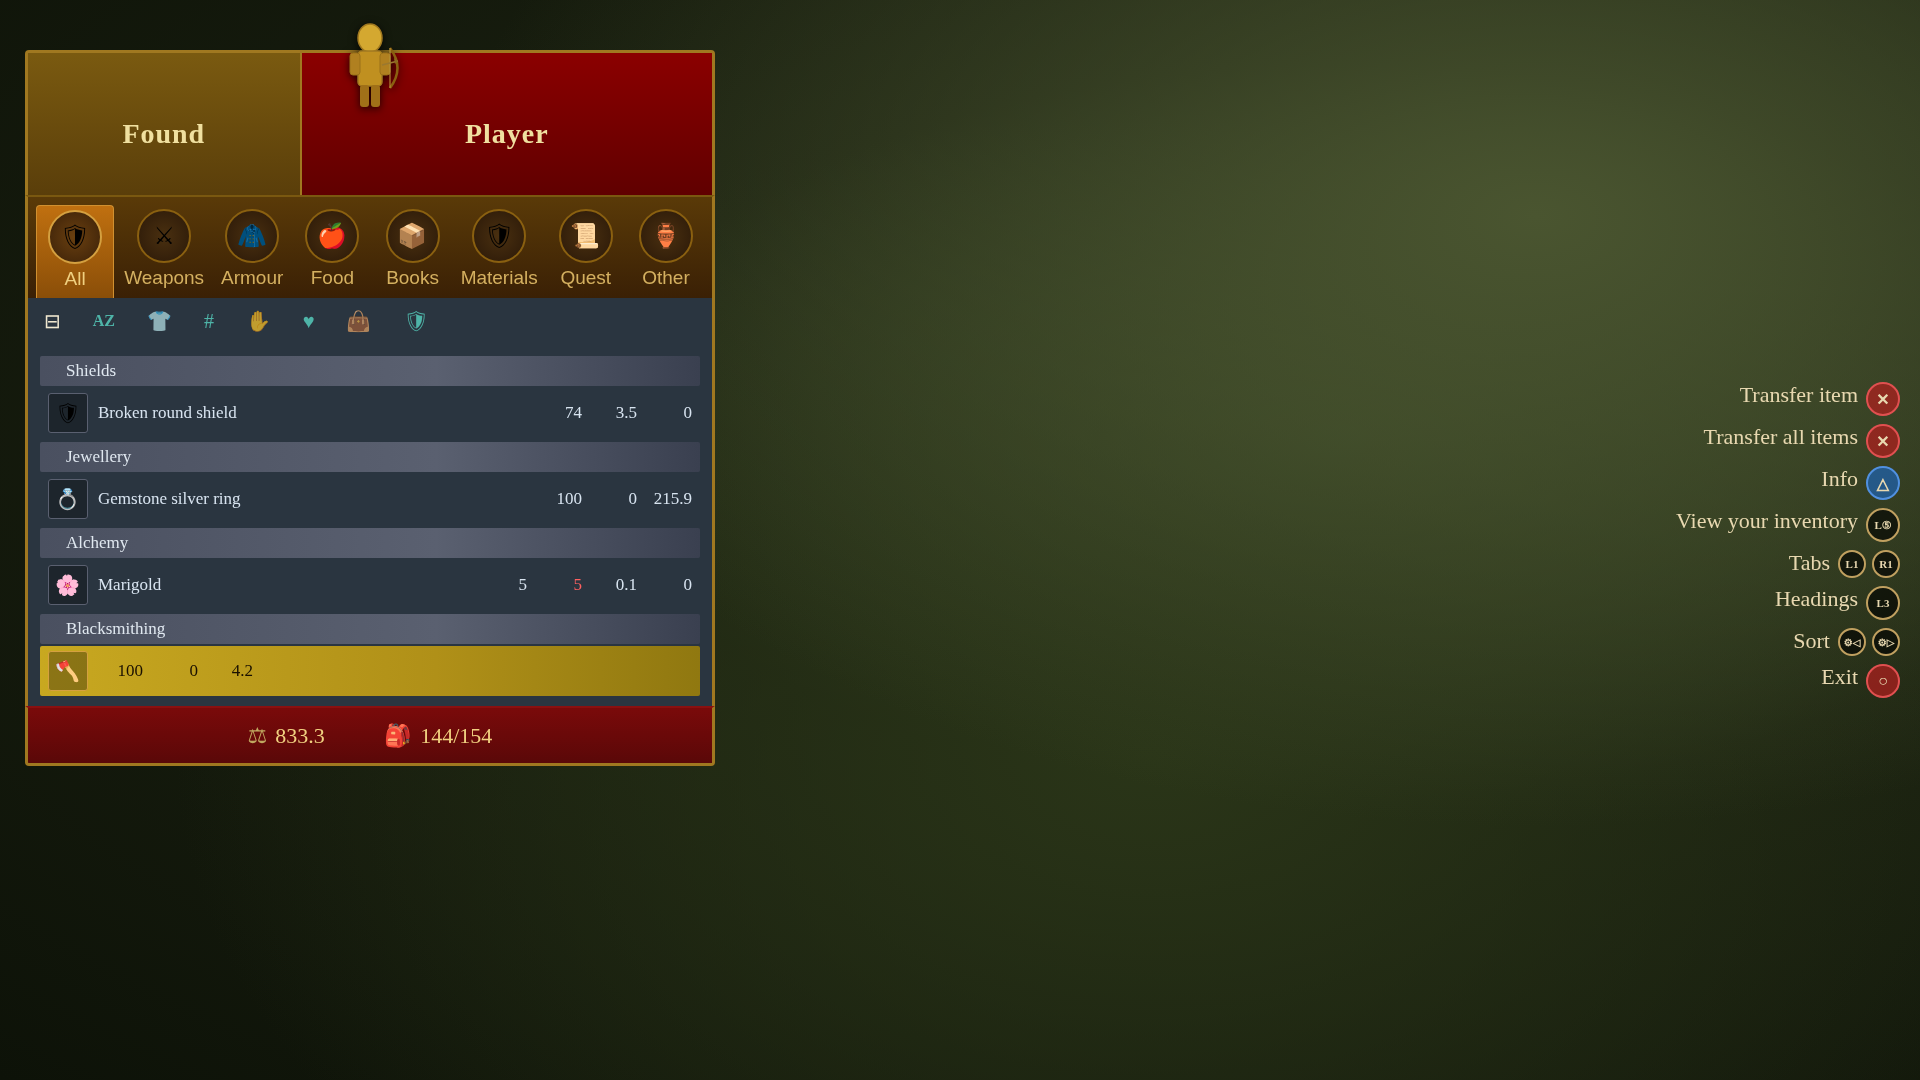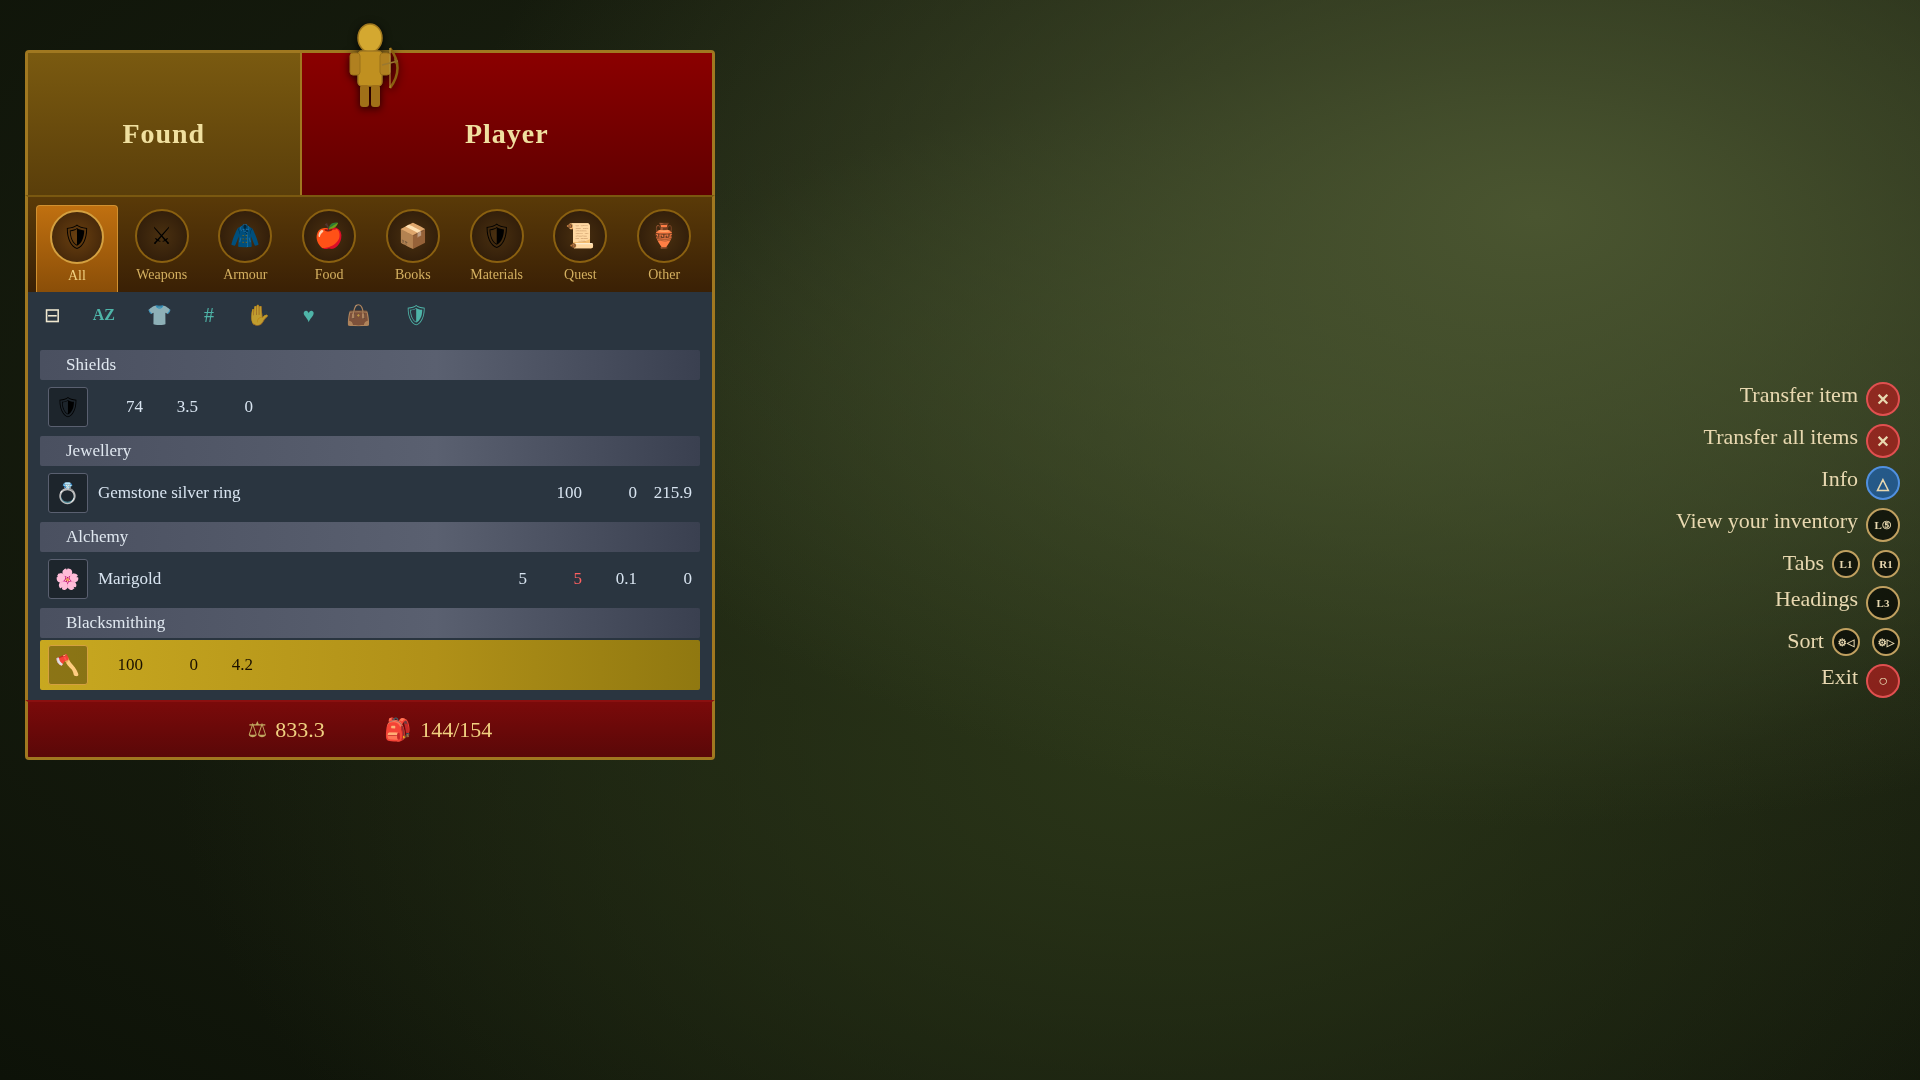--- a/index.html
+++ b/index.html
@@ -61,21 +61,21 @@
       justify-content: center;
       font-size: 16px;
       font-weight: bold;
     }
     .hint-btn.circle { background: rgba(180,30,30,0.7); border-color: #e05050; }
     .hint-btn.triangle { background: rgba(30,100,180,0.7); border-color: #5090e0; }
     .hint-btn.l1 { font-size: 12px; }
     .hint-btn.r1 { font-size: 12px; }
     .hint-btn-pair {
       display: flex;
-      gap: 12px;
+      gap: 6px;
     }
     .hint-btn.small { width: 28px; height: 28px; font-size: 11px; }
 
     
     .inventory-panel {
       position: absolute;
       left: 25px;
       top: 50px;
       width: 690px;
       background: transparent;
@@ -168,22 +168,22 @@
       position: relative;
       overflow: hidden;
     }
     .cat-tab.active .cat-icon {
       border-color: #d4a040;
       background: radial-gradient(circle, #6a4010 0%, #3a2008 100%);
     }
 
     .cat-label {
       color: #d4b060;
-      font-size: 14px;
-      font-family: Liberation Serif, serif;
+      font-size: 19px;
+      font-family: Liberation Sans, sans-serif;
     }
     .cat-tab.active .cat-label { color: #f0d080; }
 
     
     .sort-tabs {
       background: #2a3540;
       border: 3px solid #a07820;
       border-top: none;
       border-bottom: none;
       display: flex;
@@ -417,20 +417,21 @@
     <div class="sort-tab">✋</div>
     <div class="sort-tab">♥</div>
     <div class="sort-tab">👜</div>
     <div class="sort-tab">🛡</div>
   </div>
 
   <div class="item-list" id="item-list-container">
       <div class="category-header">Shields</div>
       <div class="item-row">
         <div class="item-icon">🛡</div>
+        <span class="item-name">Broken round shield</span>
         <span class="item-val">74</span>
         <span class="item-val">3.5</span>
         <span class="item-val">0</span>
       </div>
       <div class="category-header">Jewellery</div>
       <div class="item-row">
         <div class="item-icon">💍</div>
         <span class="item-name">Gemstone silver ring</span>
         <span class="item-val">100</span>
         <span class="item-val">0</span>

